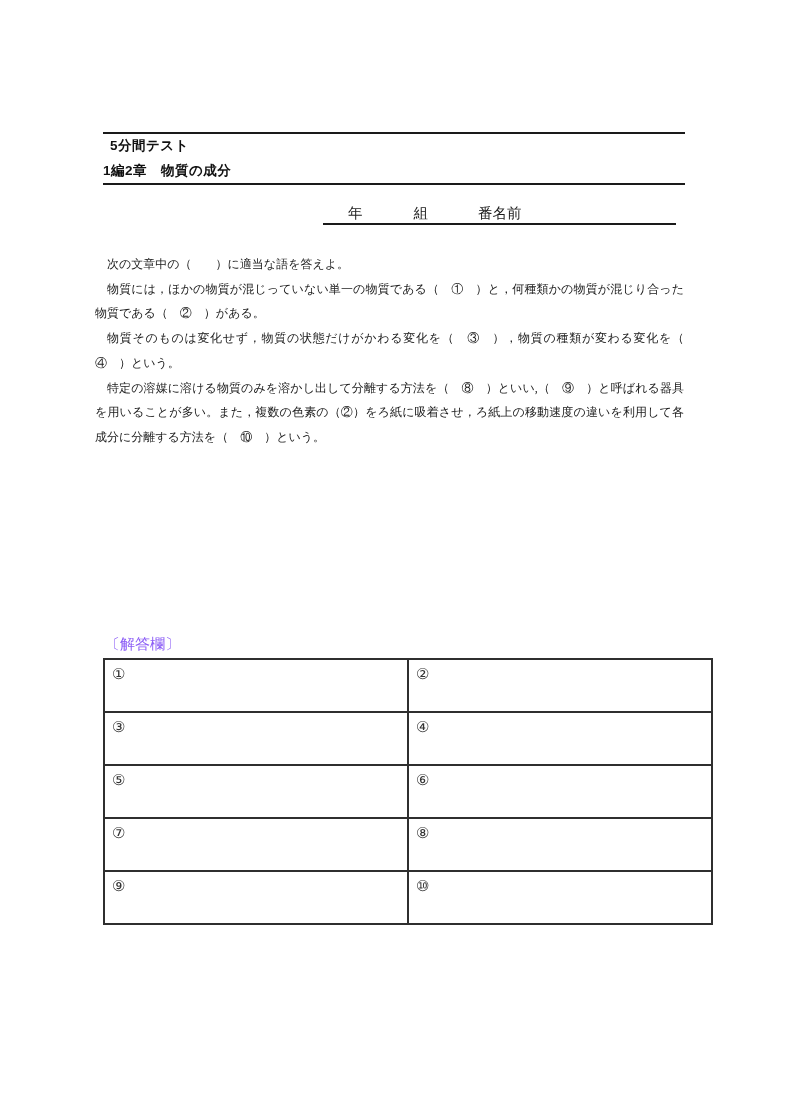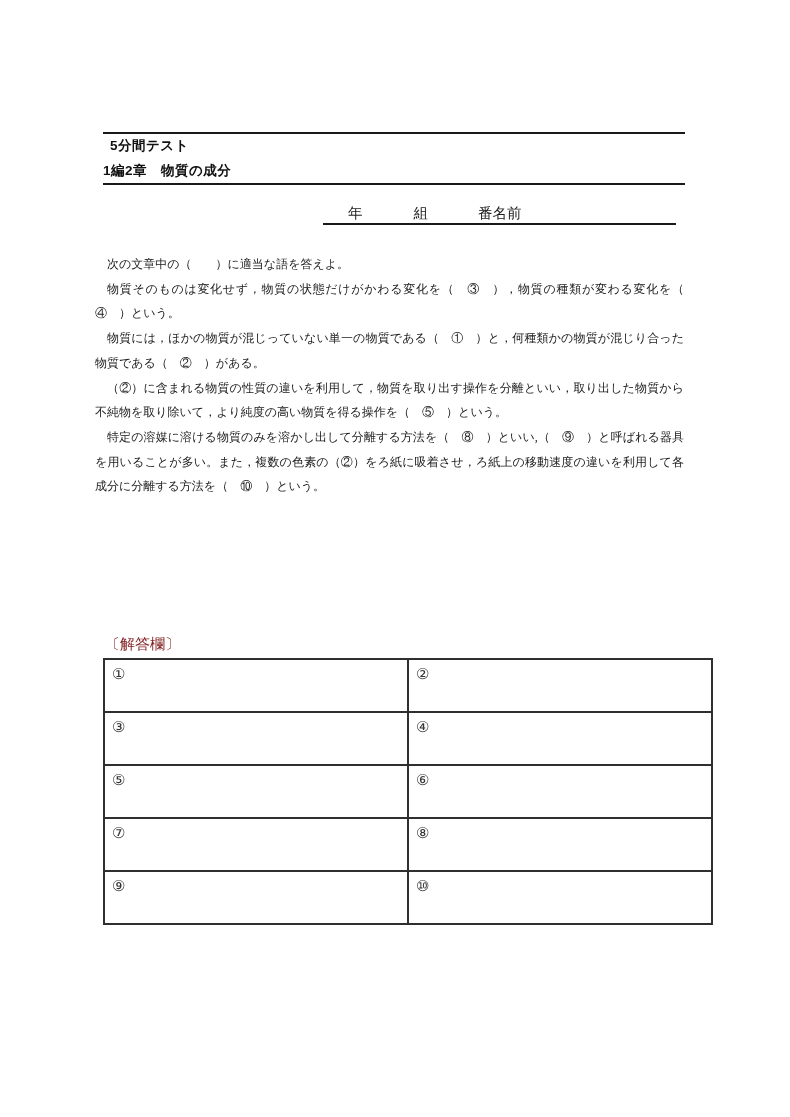--- a/index.html
+++ b/index.html
@@ -74,21 +74,21 @@
   .answers {
     position: absolute;
     left: 103px;
     top: 635px;
     width: 583px;
   }
   .answers-label {
     font-size: 15px;
     line-height: 18px;
     margin-left: 2px;
-    color: #7f1d1d;
+    color: #8b5cf6;
   }
   table.answer-table {
     margin-top: 5px;
     border-collapse: collapse;
     table-layout: fixed;
     width: 583px;
     border: 2px solid #2f2f2f;
   }
   table.answer-table td {
     width: 291px;
@@ -117,23 +117,22 @@
   <div class="name-line">
     <span class="name-label nl-year">年</span>
     <span class="name-label nl-class">組</span>
     <span class="name-label nl-num">番</span>
     <span class="name-label nl-name">名前</span>
     <span class="name-blank"></span>
   </div>
 
   <div class="body-text">
     <p>次の文章中の（　　）に適当な語を答えよ。</p>
+    <p>物質には，ほかの物質が混じっていない単一の物質である（　①　）と，何種類かの物質が混じり合った物質である（　②　）がある。</p>
     <p>物質そのものは変化せず，物質の状態だけがかわる変化を（　③　），物質の種類が変わる変化を（　④　）という。</p>
-    <p>物質には，ほかの物質が混じっていない単一の物質である（　①　）と，何種類かの物質が混じり合った物質である（　②　）がある。</p>
-    <p>（②）に含まれる物質の性質の違いを利用して，物質を取り出す操作を分離といい，取り出した物質から不純物を取り除いて，より純度の高い物質を得る操作を（　⑤　）という。</p>
     <p>特定の溶媒に溶ける物質のみを溶かし出して分離する方法を（　⑧　）といい,（　⑨　）と呼ばれる器具を用いることが多い。また，複数の色素の（②）をろ紙に吸着させ，ろ紙上の移動速度の違いを利用して各成分に分離する方法を（　⑩　）という。</p>
   </div>
 
   <div class="answers">
     <div class="answers-label">〔解答欄〕</div>
     <table class="answer-table">
       <tbody>
         <tr>
           <td><span class="circ-num">①</span></td>
           <td><span class="circ-num">②</span></td>

